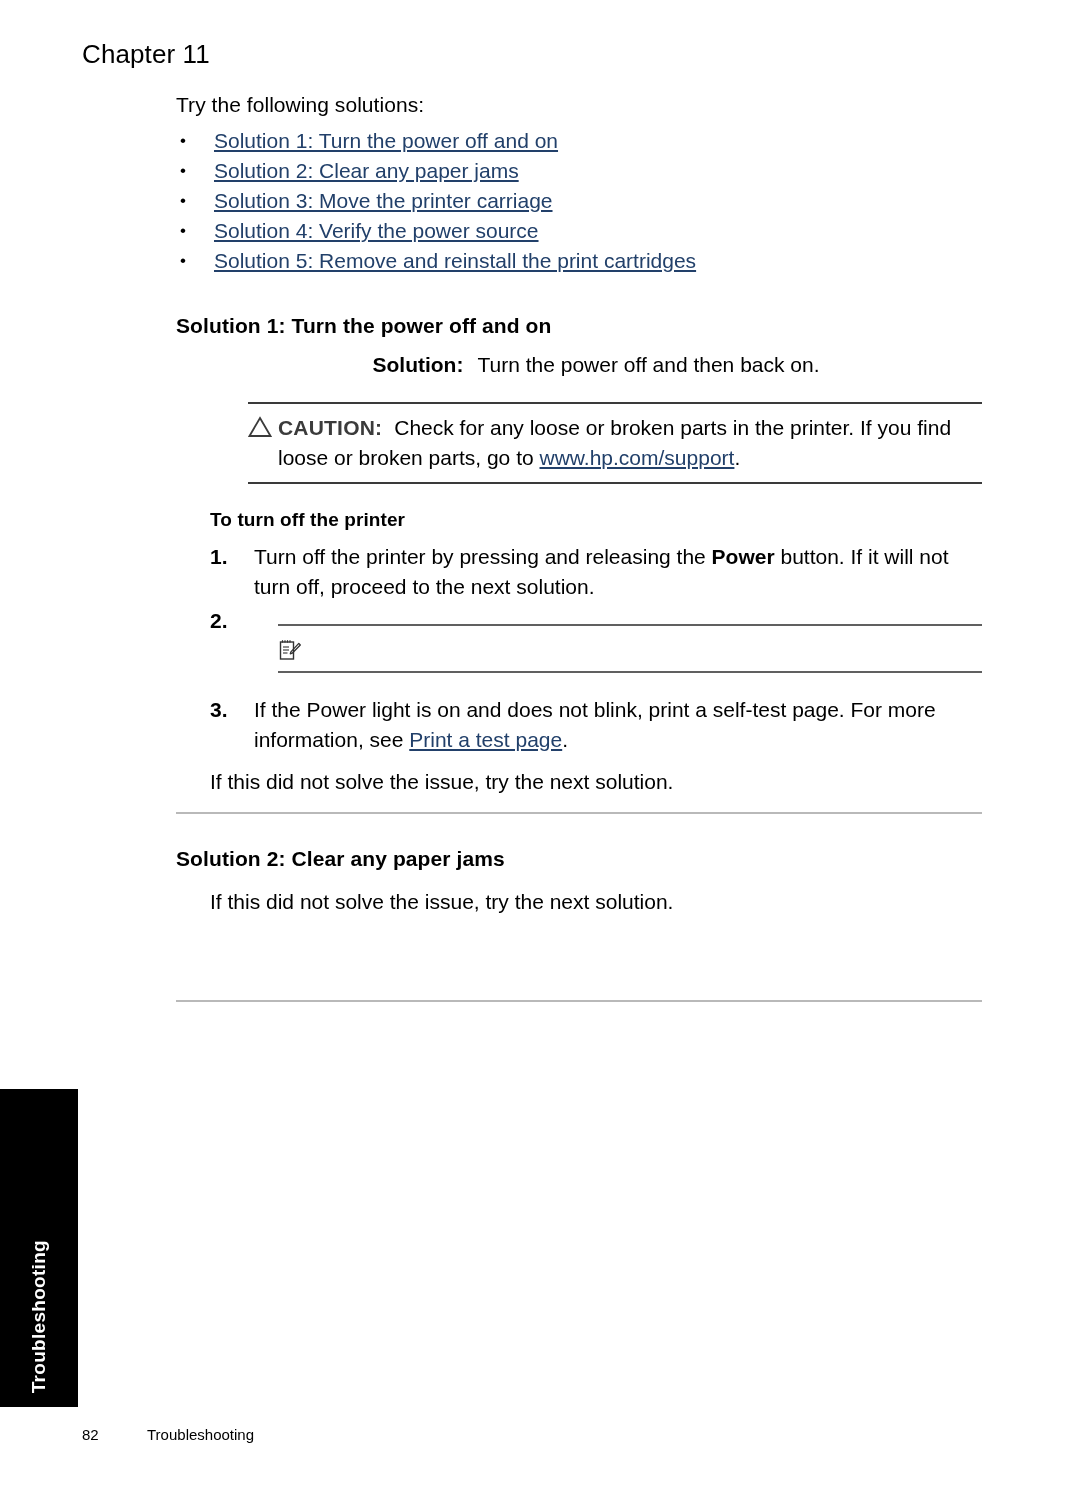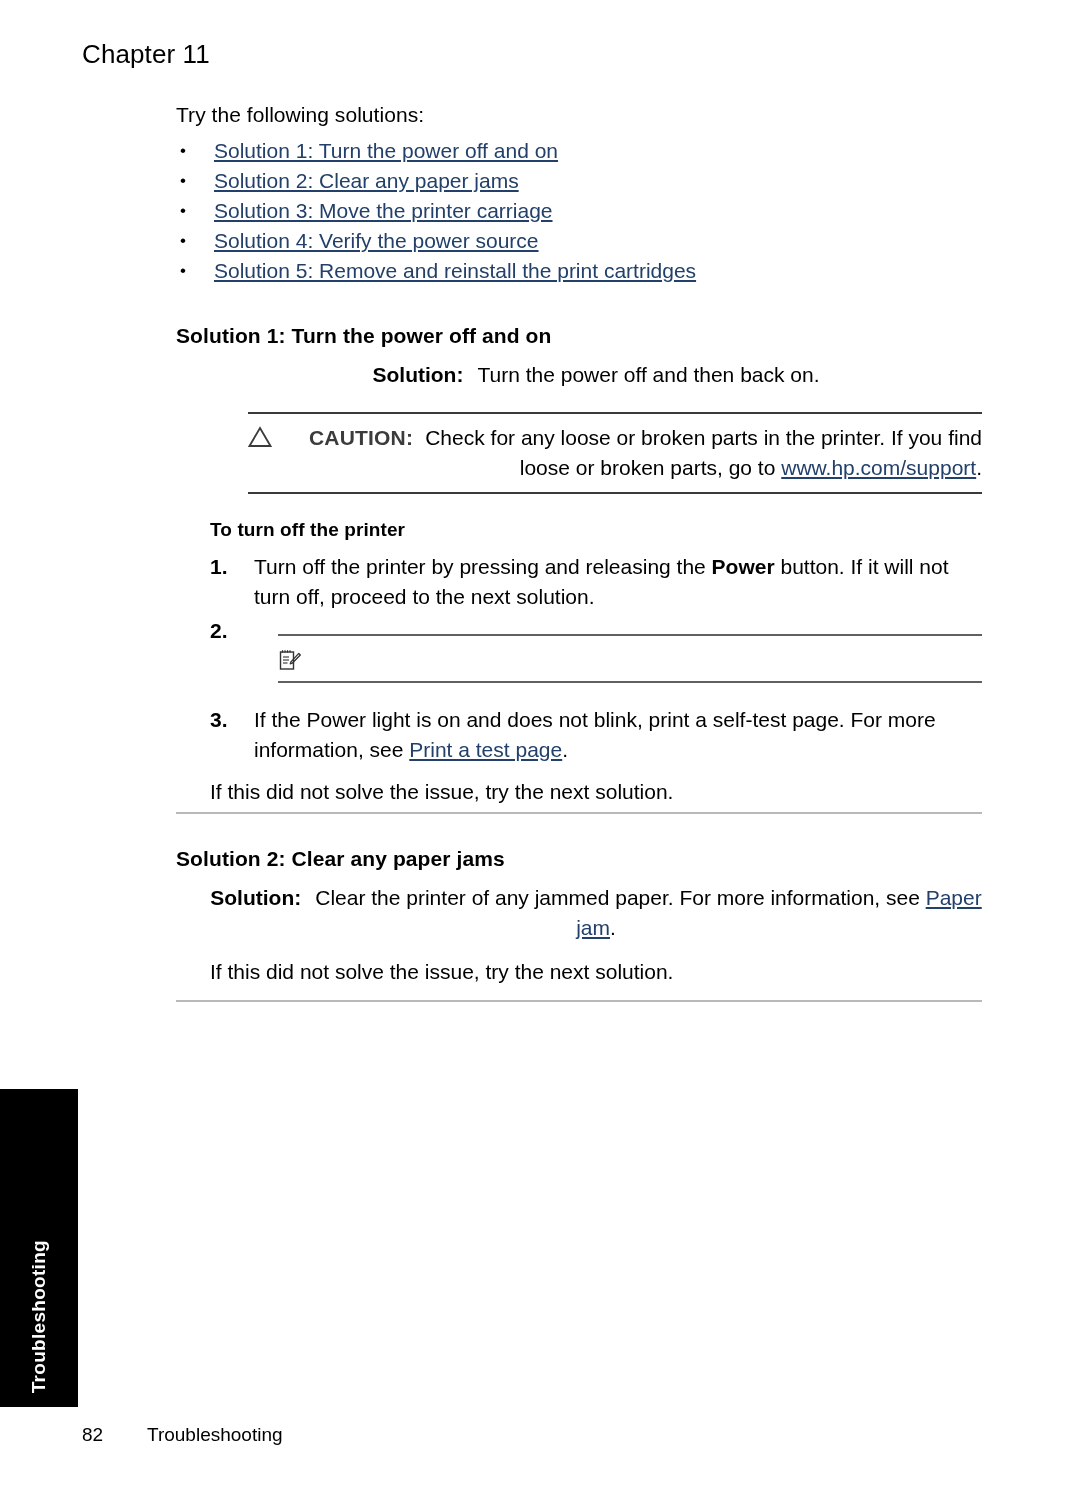--- a/index.html
+++ b/index.html
@@ -29,21 +29,21 @@
     font-size: 26px;
     line-height: 24px;
     color: #000;
     letter-spacing: 0.1px;
   }
 
   
   .content {
     position: absolute;
     left: 176px;
-    top: 100px;
+    top: 90px;
     width: 806px;
   }
 
   .body-line {
     font-size: 21px;
     line-height: 30px;
     margin: 0 0 6px 0;
     letter-spacing: 0.05px;
   }
 
@@ -111,21 +111,20 @@
   .plain-para {
     margin: 14px 0 0 34px;
     font-size: 21px;
     line-height: 30px;
   }
 
   
   .admonition {
     margin: 22px 0 22px 0;
     padding: 0;
-    text-align: right;
   }
   .admonition .rule {
     height: 0;
     border-top: 2px solid #3a3a3a;
     width: 100%;
   }
   .admonition .rule.light {
     border-top: 2px solid #606060;
   }
   .admonition .adm-body {
@@ -225,21 +224,21 @@
     font-weight: bold;
     letter-spacing: 0.3px;
     white-space: nowrap;
   }
 
   
   .footer {
     position: absolute;
     left: 82px;
     top: 1423px;
-    font-size: 19px;
+    font-size: 15px;
     line-height: 24px;
   }
   .footer .pageno {
     display: inline-block;
     width: 65px;
   }
 
   svg { display: block; }
 </style>
 </head>
@@ -338,23 +337,20 @@
 
     <p class="step-plain">If this did not solve the issue, try the next solution.</p>
 
   </div>
 
   <div class="divider" id="divider-top"></div>
 
   <div class="content" style="top: 845px;">
     <h2 class="section-heading" style="margin-top:0;">Solution 2: Clear any paper jams</h2>
 
-    <p class="solution-para">
-      <span class="lead">Solution:</span><span class="gap"></span><span>Clear the printer of any jammed paper. For more information, see </span><a class="xref" href="#">Paper jam</a><span>.</span>
-    </p>
 
     <p class="plain-para">If this did not solve the issue, try the next solution.</p>
   </div>
 
   <div class="divider" id="divider-bottom"></div>
 
   <div class="side-tab">
     <span class="tab-label">Troubleshooting</span>
   </div>
 

